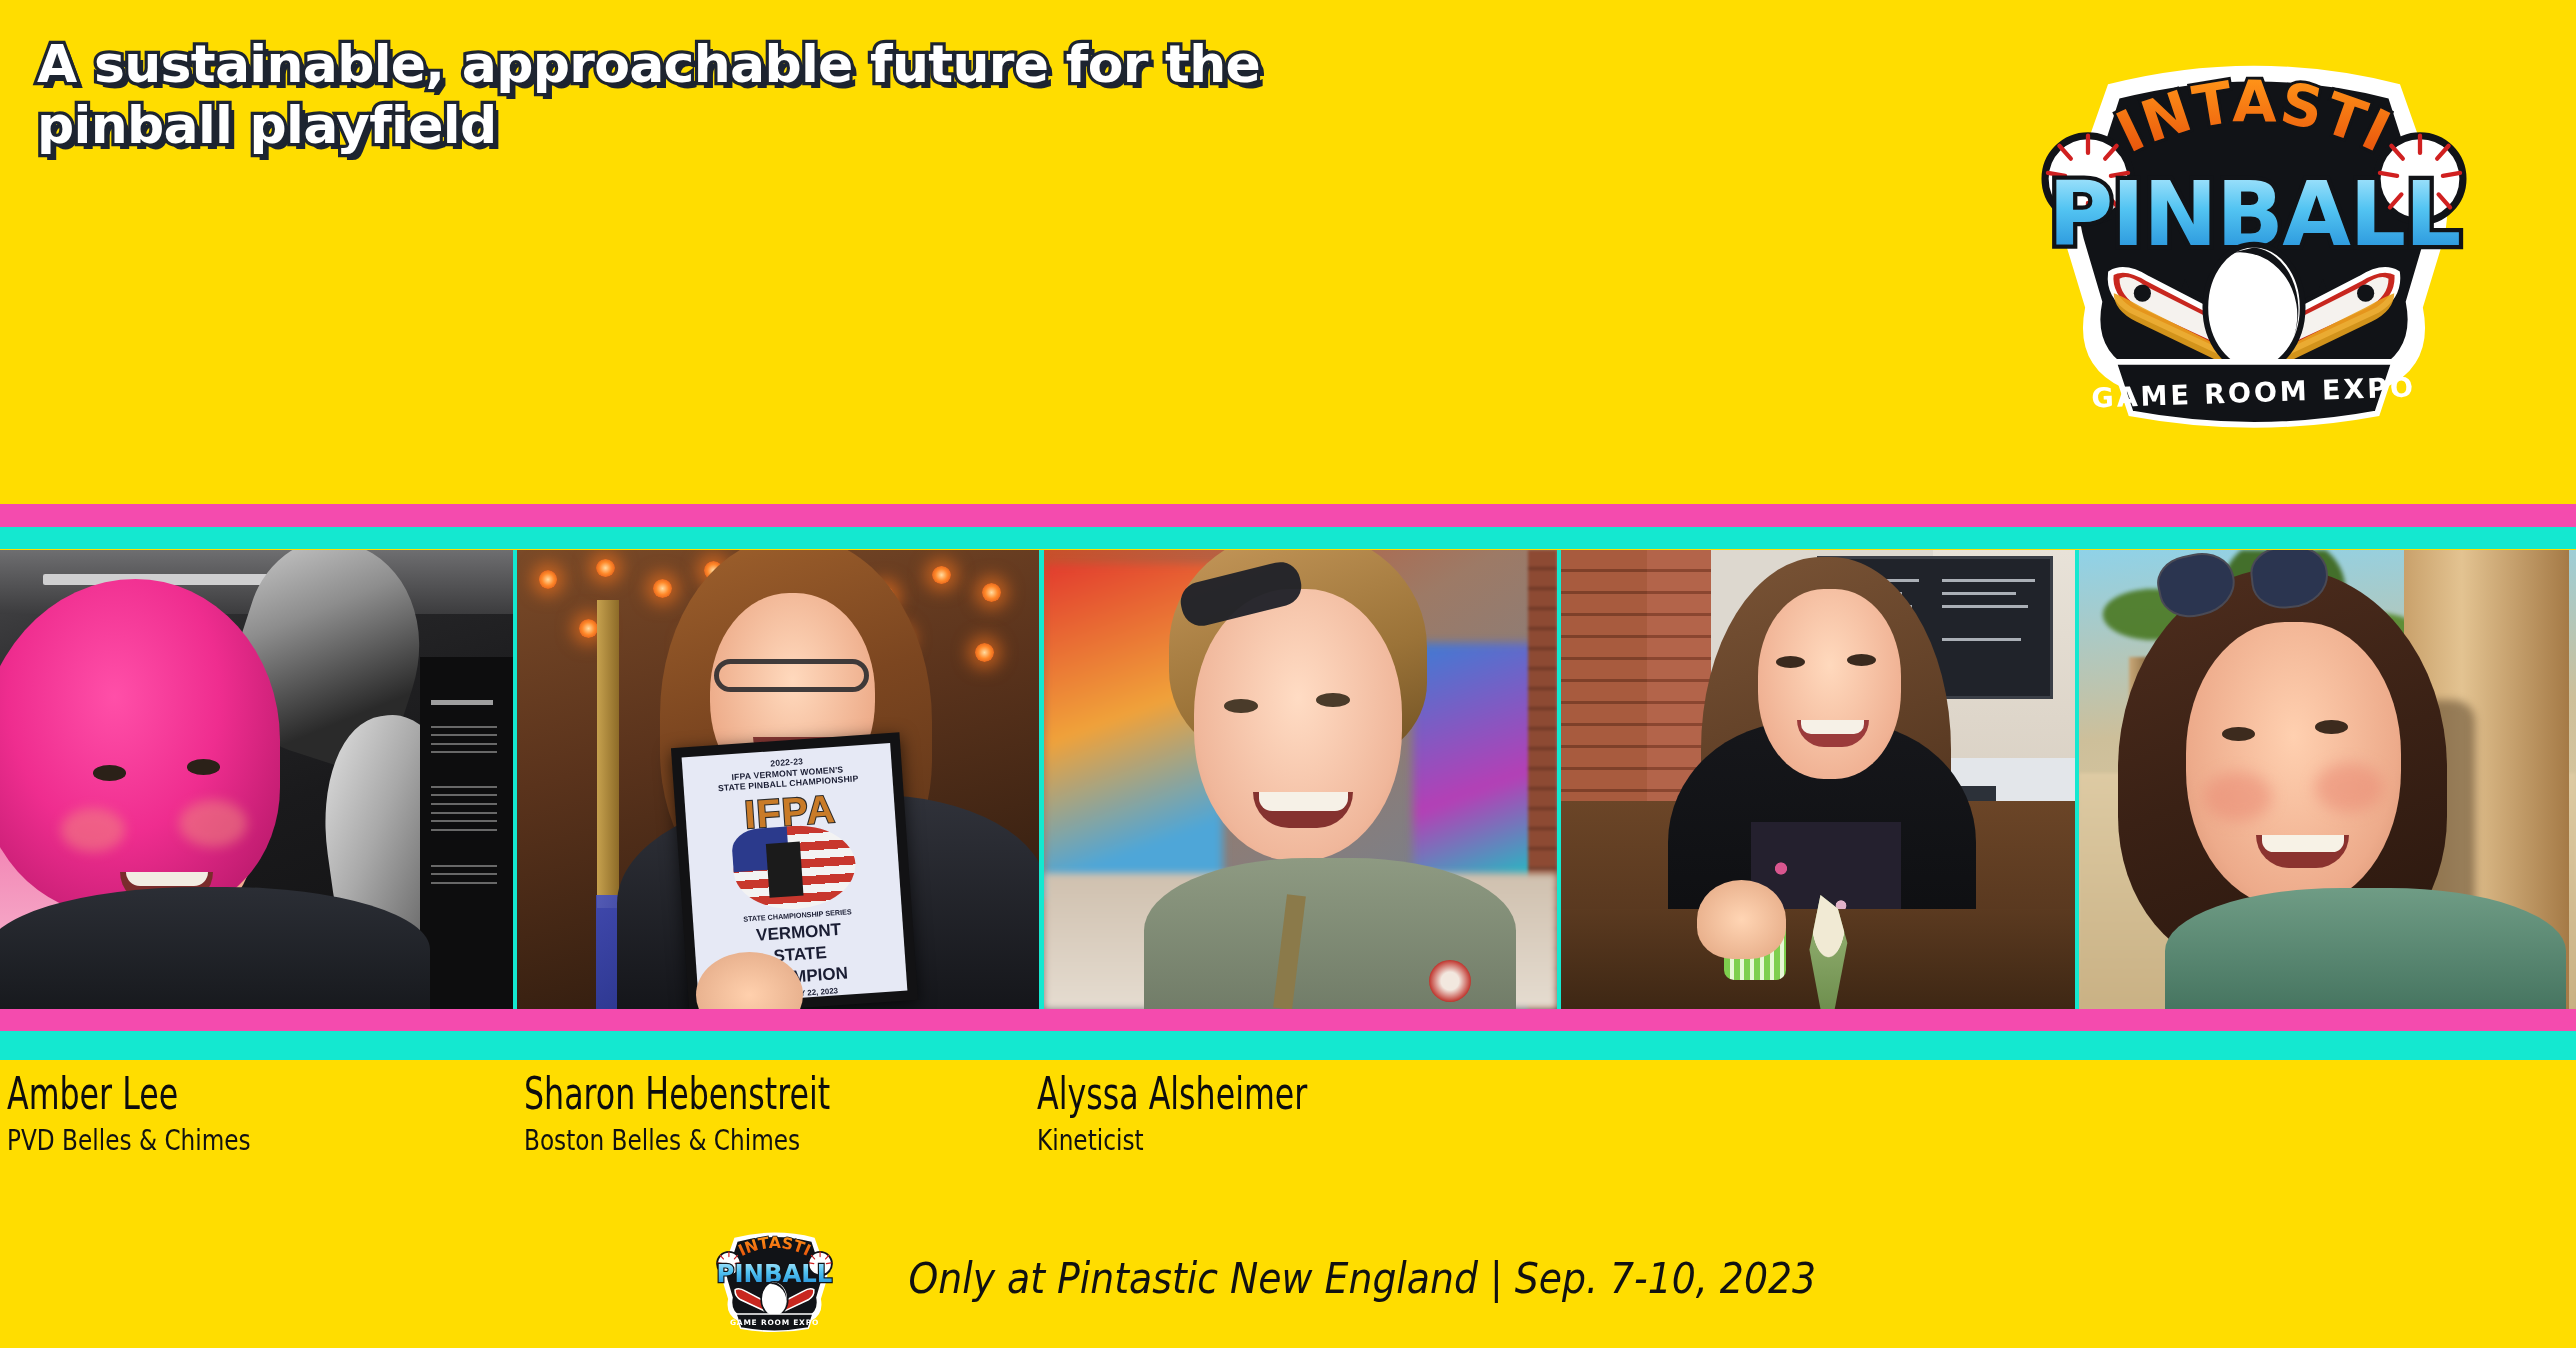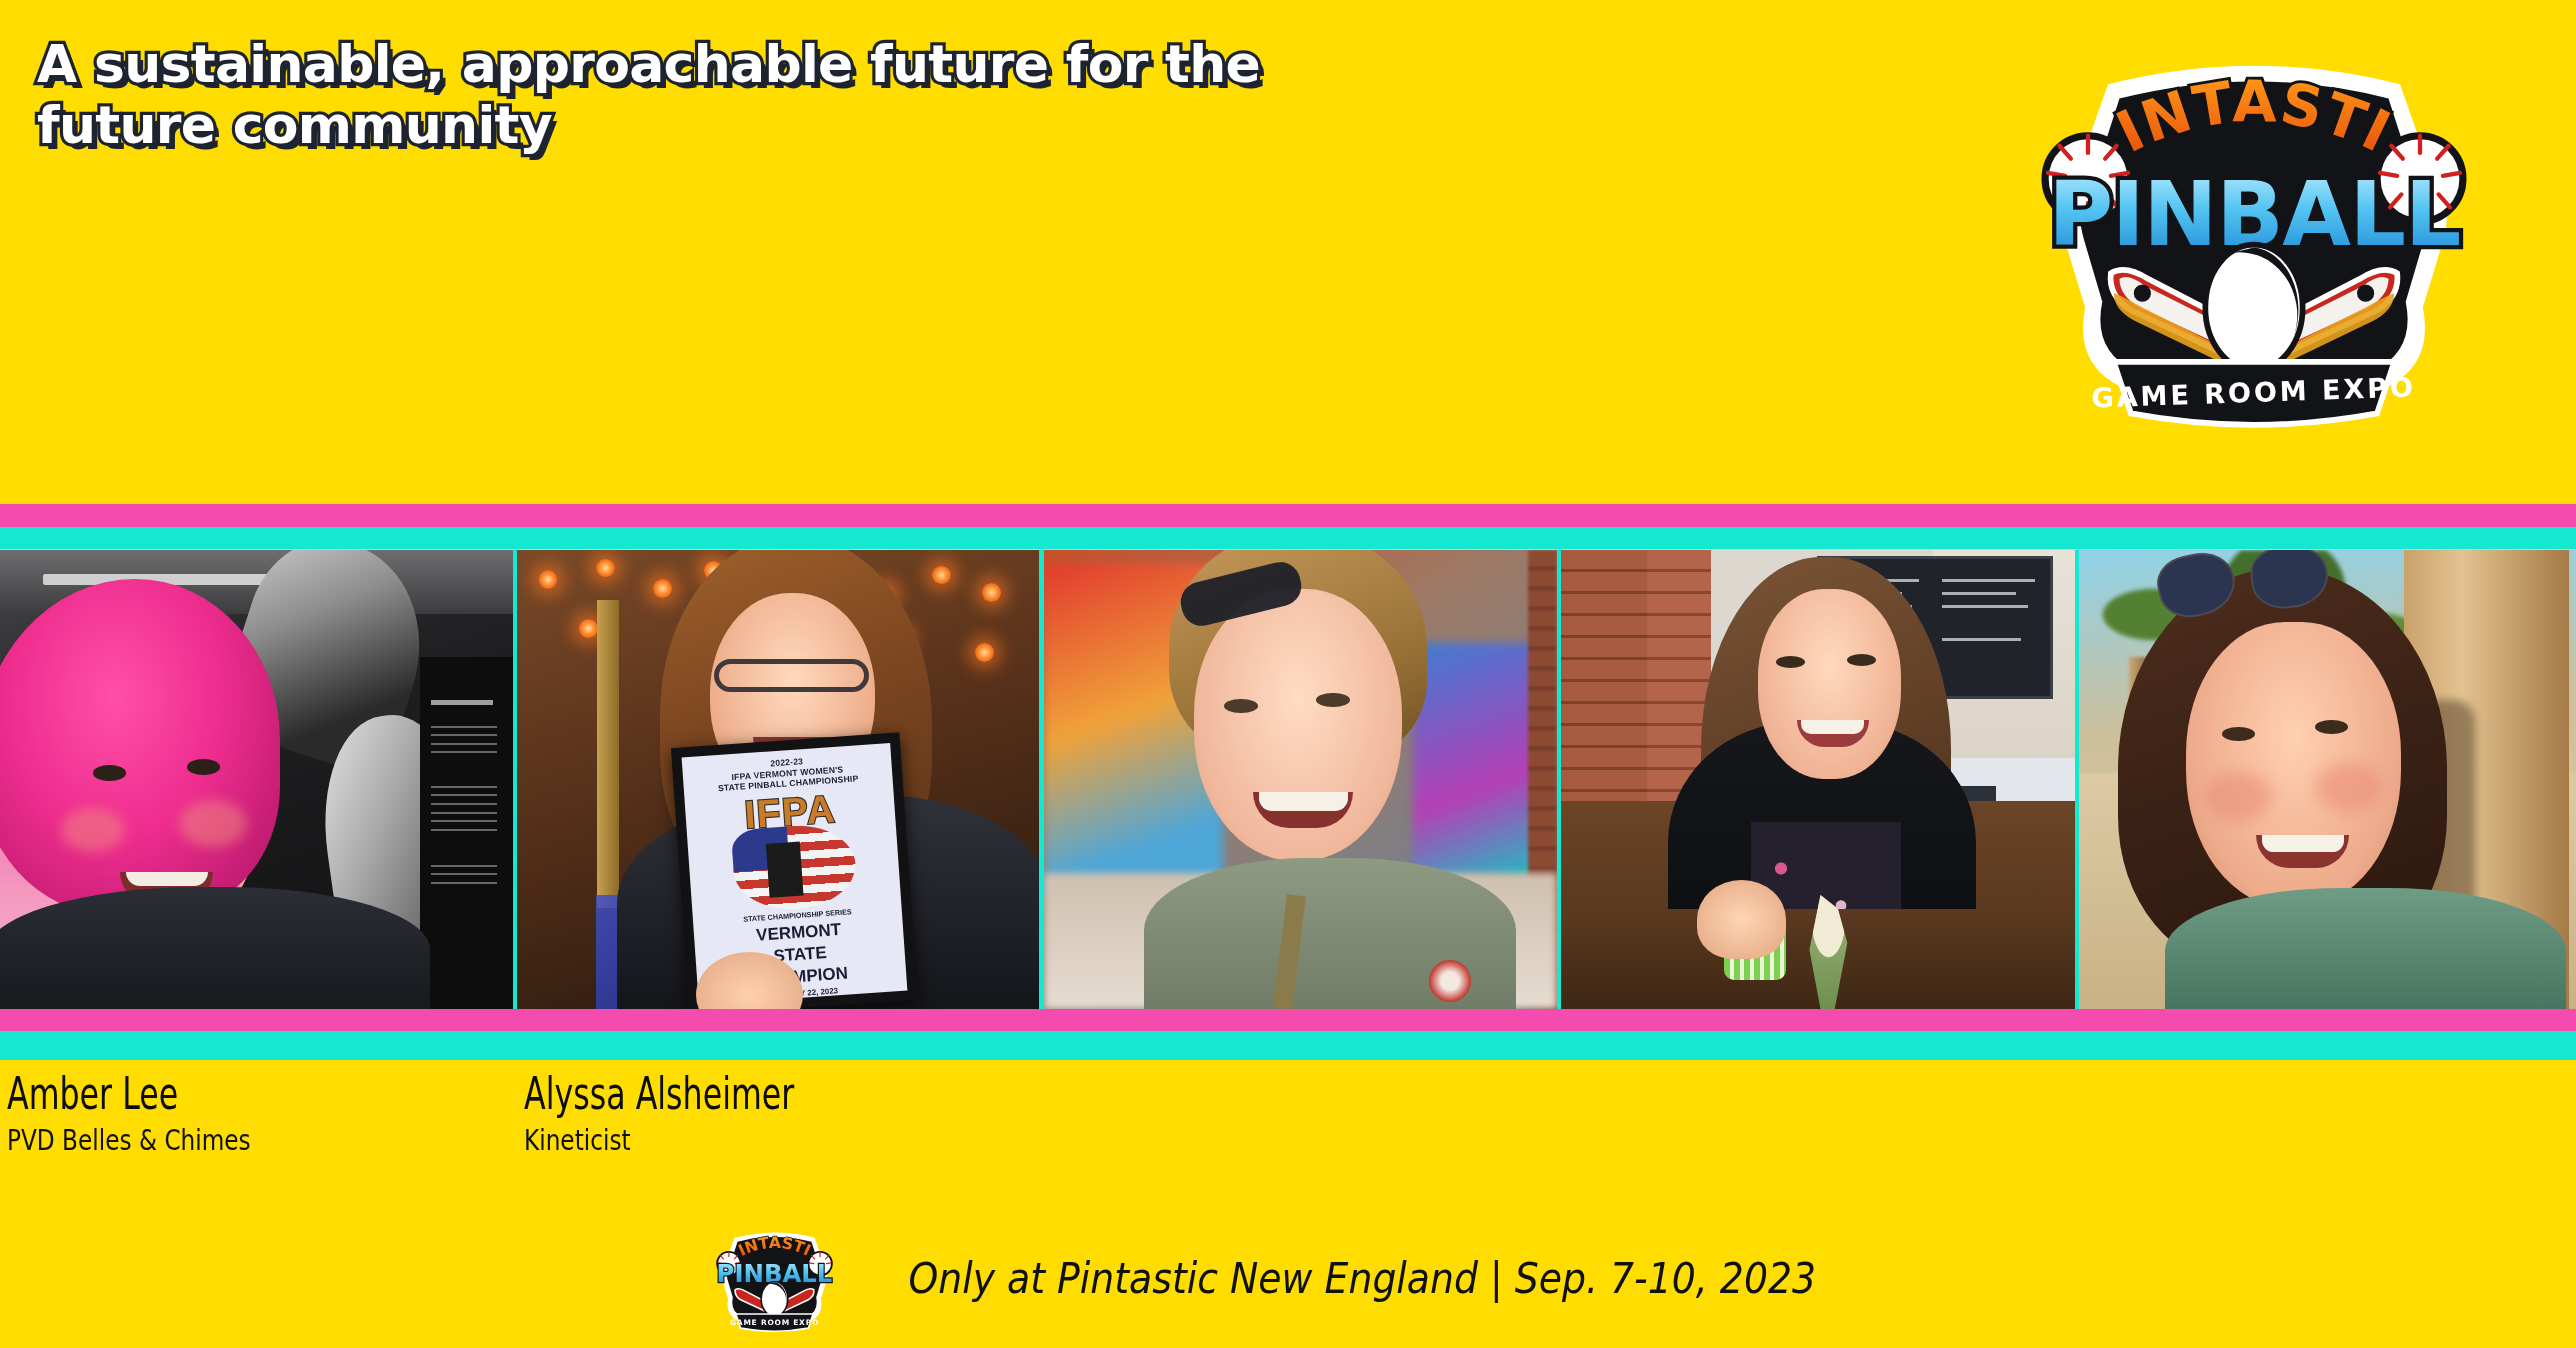--- a/index.html
+++ b/index.html
@@ -324,21 +324,21 @@
     white-space:nowrap;
   }
 </style>
 </head>
 <body>
 
 <div id="header">
 
   <div id="title-block">
     <div class="title-line l2">A sustainable, approachable future for the</div>
-    <div class="title-line l3">future community</div>
+    <div class="title-line l3">pinball playfield</div>
   </div>
 
   <div id="main-logo">
     <svg viewBox="0 0 320 290" width="458" height="415" aria-hidden="true">
 
       <path d="M58 40 Q160 14 262 40 L286 108 Q300 120 292 150 L278 196 Q286 236 252 252
                Q160 278 68 252 Q34 236 42 196 L28 150 Q20 120 34 108 Z" fill="#ffffff"></path>
 
       <path d="M66 50 Q160 26 254 50 L274 112 Q286 122 279 148 L266 192 Q273 226 244 240
                Q160 262 76 240 Q47 226 54 192 L41 148 Q34 122 46 112 Z" fill="#111317"></path>
@@ -584,20 +584,24 @@
   </div>
 </div>
 
 <div class="stripe" id="stripe-pink-bot"></div>
 <div class="stripe" id="stripe-cyan-bot"></div>
 
 <div id="names">
   <div class="name-cell n1">
     <div class="name">Amber Lee</div>
     <div class="affil">PVD Belles &amp; Chimes</div>
+  </div>
+  <div class="name-cell n3">
+    <div class="name">Sharon Hebenstreit</div>
+    <div class="affil">Boston Belles &amp; Chimes</div>
   </div>
   <div class="name-cell n5">
     <div class="name">Alyssa Alsheimer</div>
     <div class="affil">Kineticist</div>
   </div>
 </div>
 
 <div id="footer">
   <div id="footer-logo">
     <svg viewBox="0 0 320 290" width="129" height="114" aria-hidden="true">

